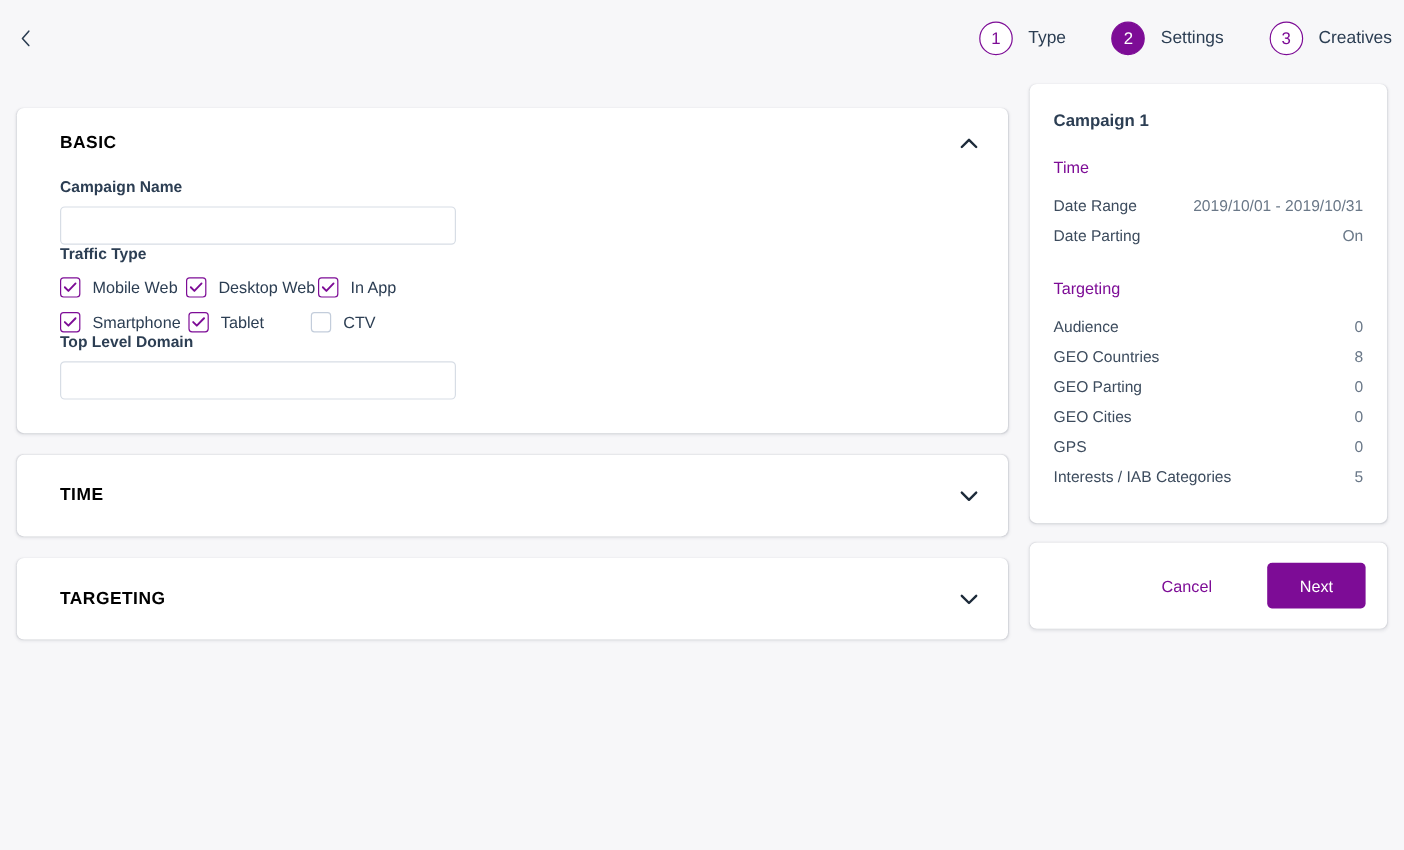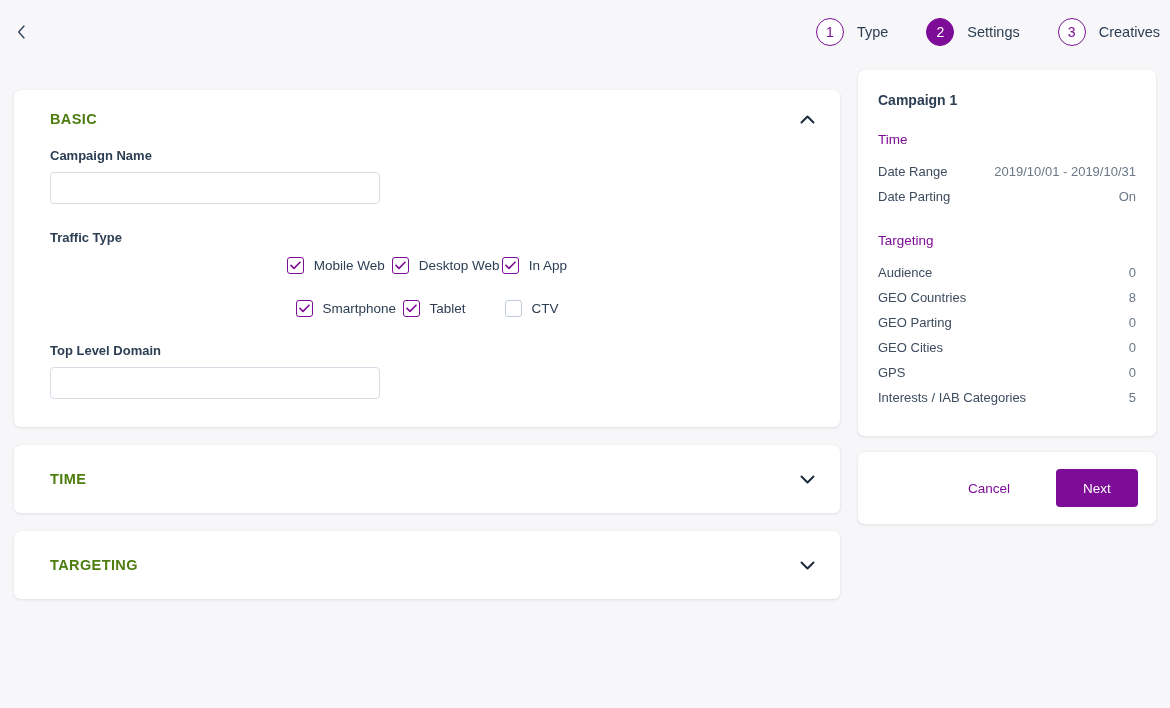--- a/index.html
+++ b/index.html
@@ -105,21 +105,21 @@
     height: 58px;
     display: flex;
     align-items: center;
     justify-content: space-between;
     padding: 0 22px 0 36px;
     cursor: pointer;
   }
   .section-title {
     font-size: 14.5px;
     font-weight: bold;
-    color: #4d7c0f;
+    color: #000000;
     letter-spacing: .4px;
   }
   .chev { width: 22px; height: 22px; display: flex; align-items: center; justify-content: center; }
 
   .field-label {
     font-size: 13px;
     color: #2c3e53;
     font-weight: bold;
     margin: 0 0 9px 0;
   }
@@ -131,28 +131,27 @@
     border-radius: 4px;
     background: #fff;
     font-size: 13px;
     color: #2c3e53;
     padding: 0 10px;
     font-family: "Liberation Sans", sans-serif;
     outline: none;
   }
   .text-input::placeholder { color: #9aa7b5; }
 
-  .group { margin-top: 26px; }
+  .group { }
   .group-first { margin-top: 0; }
 
   .checks {
     display: flex;
     align-items: center;
     margin-top: 12px;
-    justify-content: center;
   }
   .check-item {
     display: flex;
     align-items: center;
     cursor: pointer;
   }
   .cbox {
     width: 17px;
     height: 17px;
     border-radius: 3px;

